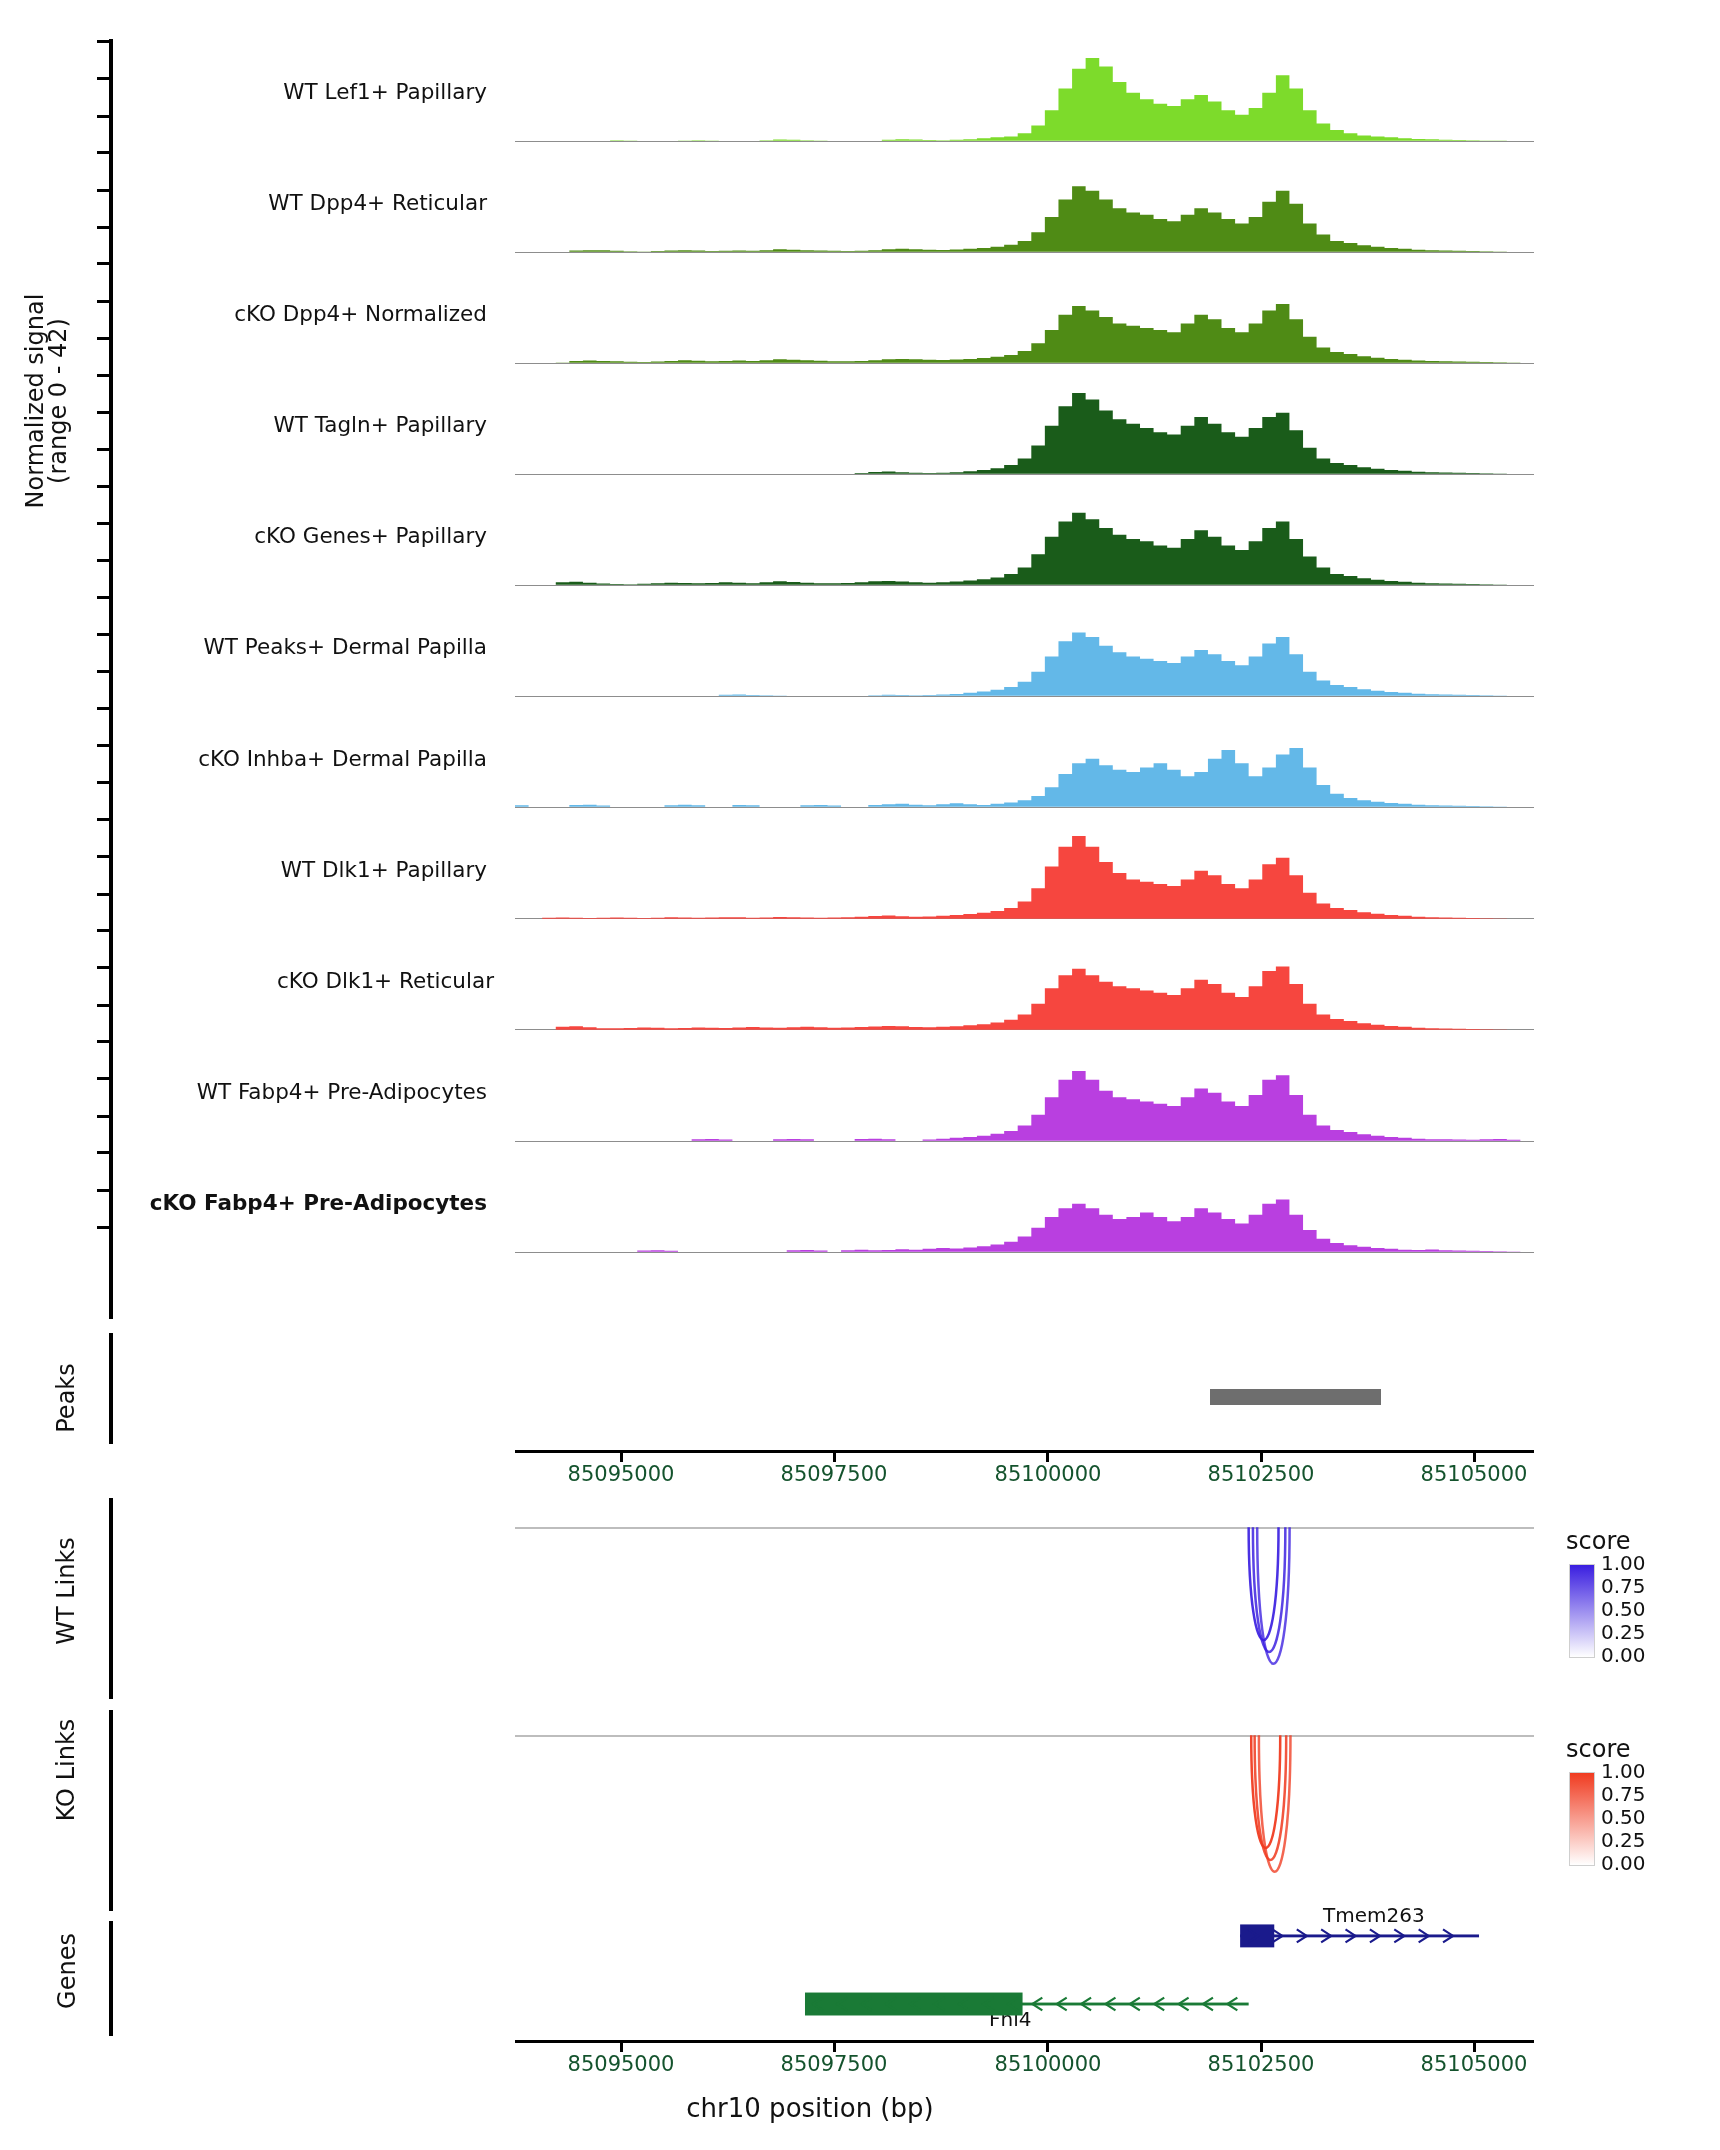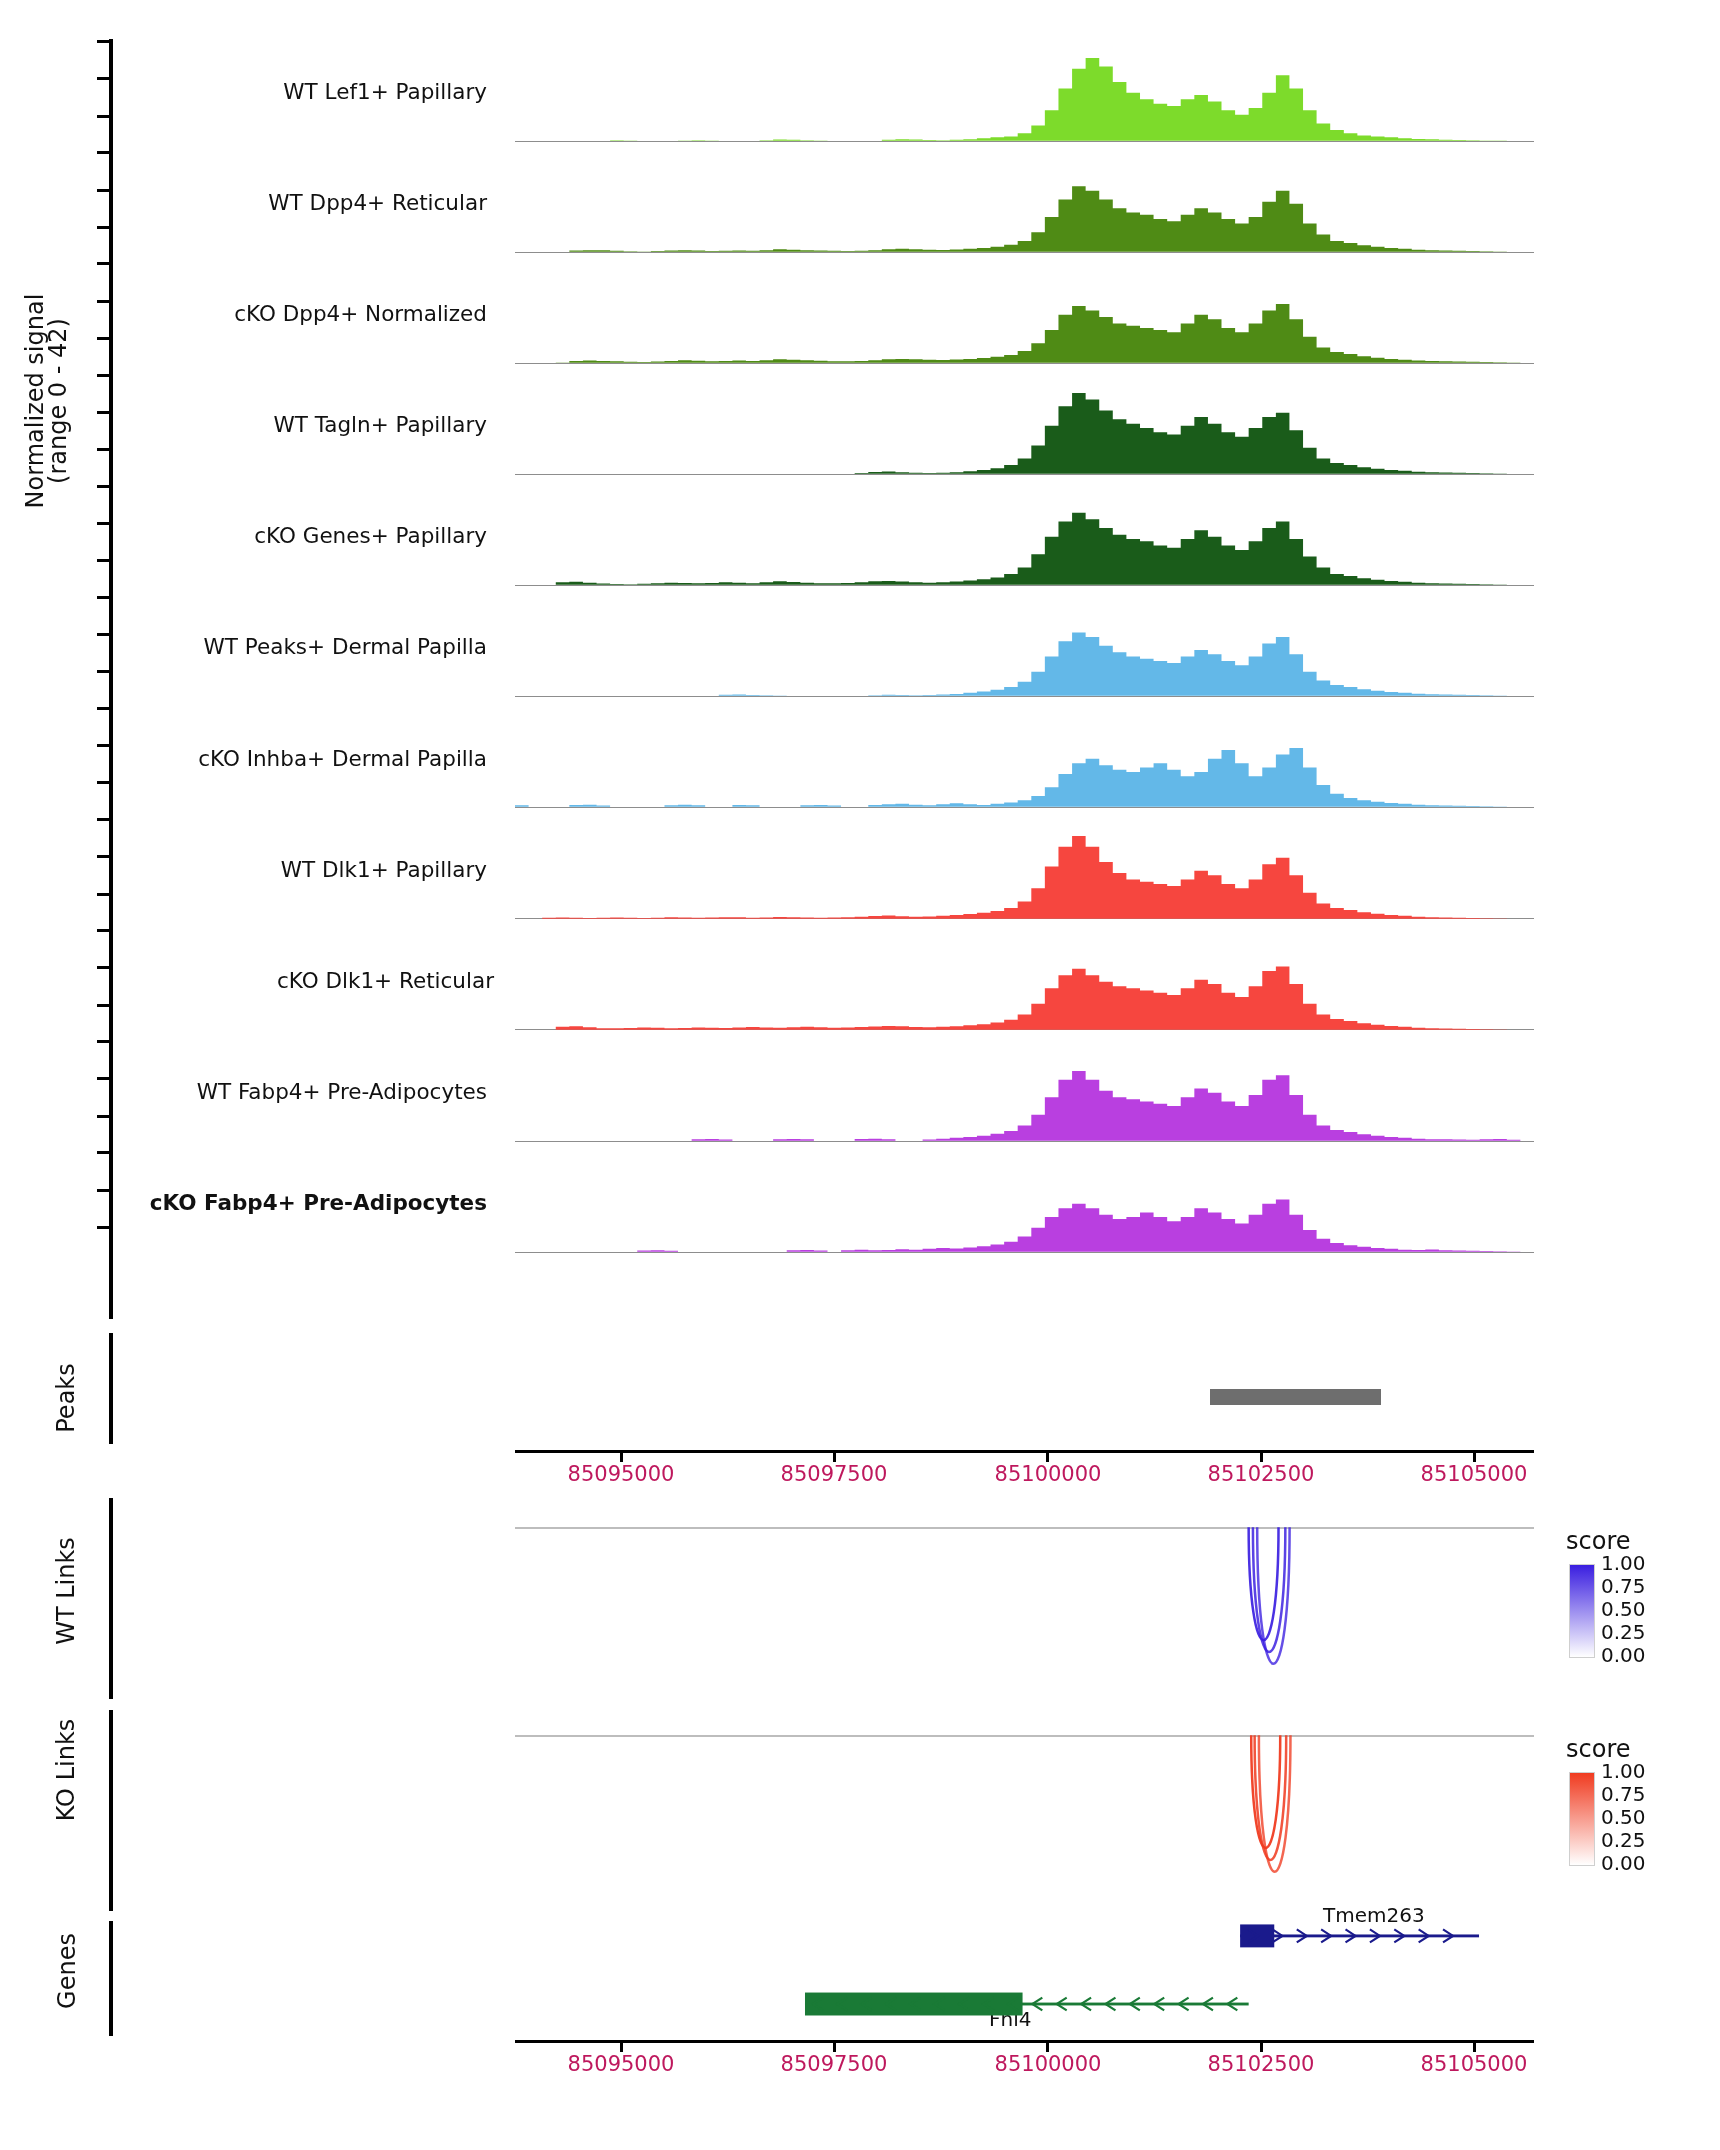--- a/index.html
+++ b/index.html
@@ -12,21 +12,21 @@
   .rot{transform-origin:50% 50%;}
 
   .track-label{position:absolute;font-size:21.5px;color:#111;text-align:right;white-space:nowrap;}
   .track-base{position:absolute;height:1.4px;background:#8d8d8d;}
   .track-plot{position:absolute;overflow:hidden;}
   .track-plot svg{display:block;}
 
   
   .axis-line{position:absolute;background:#000;height:2.9px;}
   .axis-tick{position:absolute;background:#000;width:2.9px;height:10px;}
-  .axis-lab{position:absolute;font-size:21px;color:#be185d;text-align:center;width:186px;}
+  .axis-lab{position:absolute;font-size:21px;color:#14532d;text-align:center;width:186px;}
 
   .side-title{position:absolute;font-size:24px;color:#111;white-space:nowrap;}
 
   .legend-title{position:absolute;font-size:24px;color:#111;}
   .legend-lab{position:absolute;font-size:20px;color:#111;}
   .legend-bar{position:absolute;width:24.4px;}
 
   .gene-name{position:absolute;font-size:20px;color:#111;}
   .xaxis-title{position:absolute;font-size:26px;color:#111;}
 </style>
@@ -38,20 +38,21 @@
   <div id="signal-panel"></div>
 
   <div class="side-title rot" style="left:-123px;top:387px;width:315px;text-align:center;transform:rotate(-90deg);">Normalized signal</div>
   <div class="side-title rot" style="left:-100px;top:387px;width:315px;text-align:center;transform:rotate(-90deg);">(range 0 - 42)</div>
 
   <div class="side-title rot" style="left:-13px;top:1384px;width:158px;text-align:center;transform:rotate(-90deg);">Peaks</div>
   <div class="side-title rot" style="left:-27px;top:1577px;width:186px;text-align:center;transform:rotate(-90deg);">WT Links</div>
   <div class="side-title rot" style="left:-27px;top:1756px;width:186px;text-align:center;transform:rotate(-90deg);">KO Links</div>
   <div class="side-title rot" style="left:-16px;top:1957px;width:165px;text-align:center;transform:rotate(-90deg);">Genes</div>
 
+  <div class="xaxis-title" style="left:0;top:2093px;width:1620px;text-align:center;">chr10 position (bp)</div>
 
   <div id="legend-panel">
       <div class="legend-title" style="left: 1566px; top: 1527px;">score</div>
       <div class="legend-bar" style="position: absolute; left: 1569px; top: 1564px; height: 92px; background: linear-gradient(rgb(58, 30, 224), rgb(255, 255, 255)); border: 0.7px solid rgb(207, 207, 207);"></div>
       <div class="legend-lab" style="left: 1601px; top: 1551px;">1.00</div>
       <div class="legend-lab" style="left: 1601px; top: 1574px;">0.75</div>
       <div class="legend-lab" style="left: 1601px; top: 1597px;">0.50</div>
       <div class="legend-lab" style="left: 1601px; top: 1620px;">0.25</div>
       <div class="legend-lab" style="left: 1601px; top: 1643px;">0.00</div>
       <div class="legend-title" style="left: 1566px; top: 1735px;">score</div>

